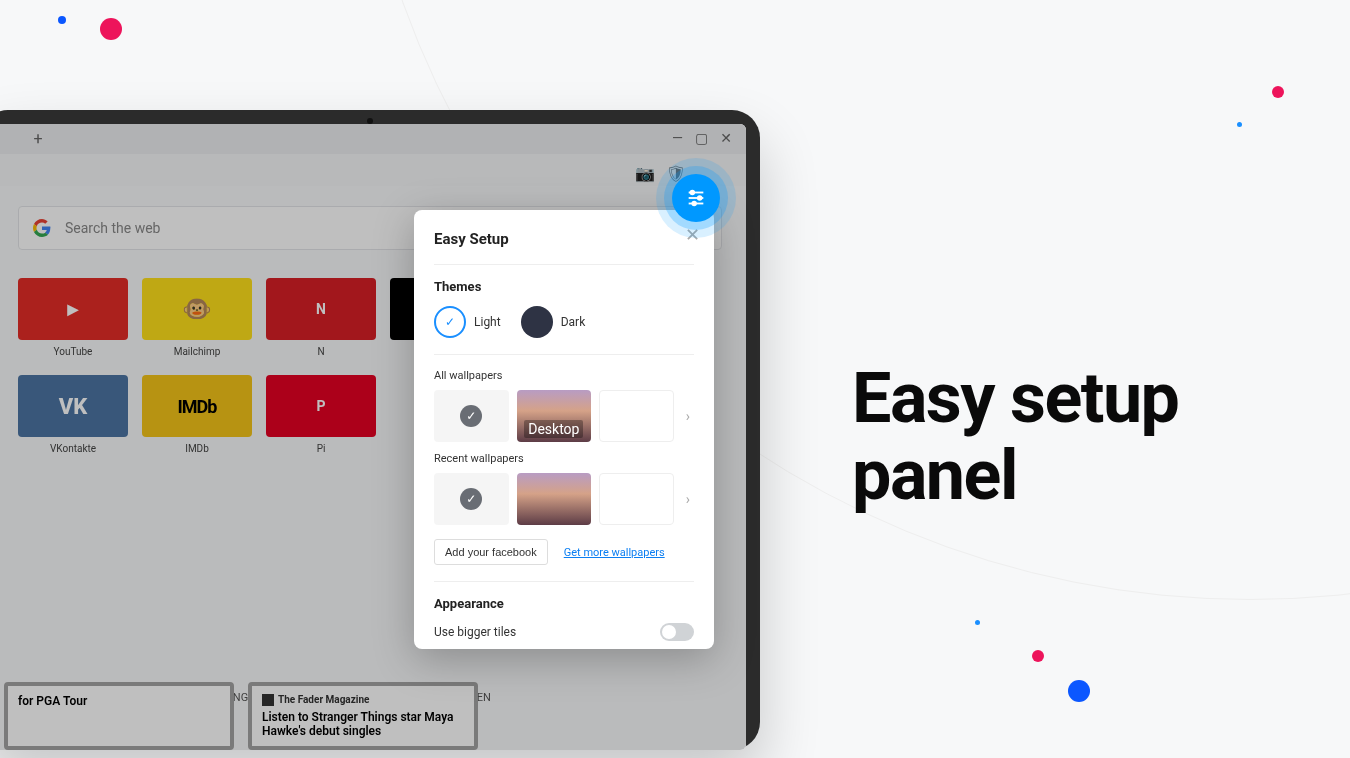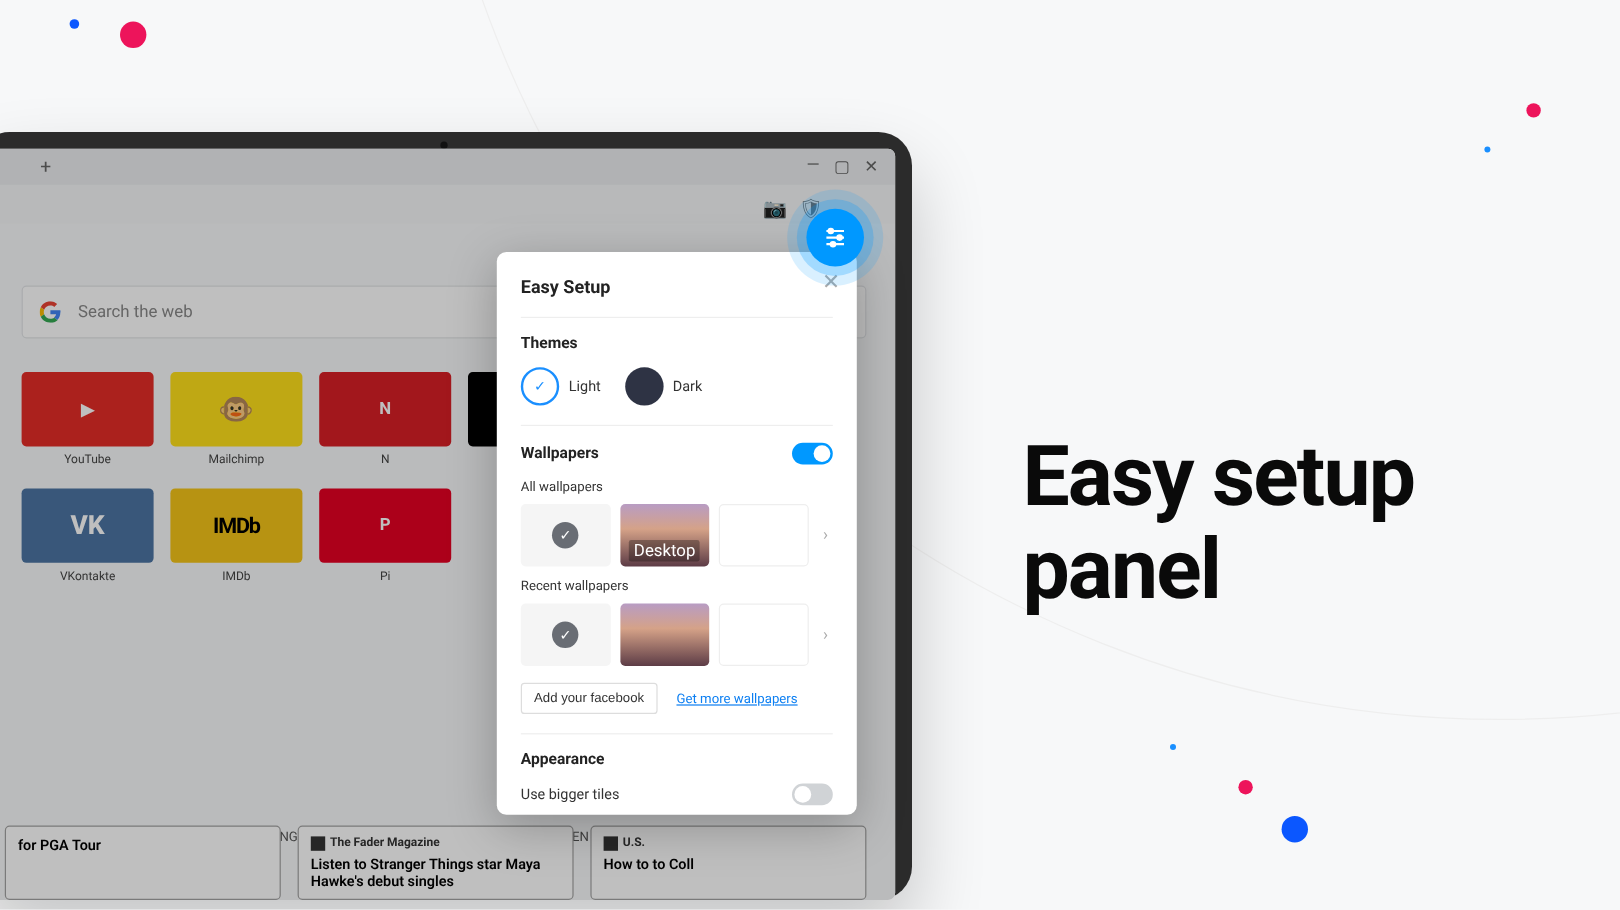--- a/index.html
+++ b/index.html
@@ -95,39 +95,38 @@
   background: #fff;
   border: 1px solid #e3e5e8;
   border-radius: 4px;
   height: 44px;
   display: flex;
   align-items: center;
   padding: 0 14px;
   gap: 14px;
   color: #888;
   font-size: 14px;
-  margin-top: 32px;
 }
 .g-icon { width: 18px; height: 18px; }
 .tiles { display: grid; grid-template-columns: repeat(6, 110px); gap: 14px; margin-top: 28px; }
 .tile-wrap { text-align: center; }
 .tile { width: 110px; height: 62px; border-radius: 4px; display:flex; align-items:center; justify-content:center; color:#fff; font-weight:700; font-size:14px; }
 .tile-label { font-size: 10px; color: #444; margin-top: 6px; }
 .t-yt { background: #e52d27; }
 .t-mc { background: #ffe01b; color:#1a1a1a; font-size:24px;}
 .t-fb { background: #3b5998; font-size: 17px;}
 .t-nf { background: #d81f26; }
 .t-am { background: #000; font-size:16px;}
 .t-vk { background: #4c75a3; font-size:22px; font-weight:800;}
 .t-im { background: #f5c518; color:#000; font-size:18px; letter-spacing:-1px;}
 .t-pi { background: #e60023; }
 
 .news-nav { position:absolute; bottom: 46px; left: 0; display:flex; gap:18px; font-size:11px; color:#555; text-transform:uppercase; padding: 0 10px;}
 .news-cards { position:absolute; bottom: 0; left:0; display:flex; gap:14px; padding: 0 10px;}
-.news-card { width: 230px; background:#fff; border:1px solid #a3a3a3; border-radius:4px; padding:8px 10px; font-size:12px; }
+.news-card { width: 230px; background:#fff; border:4px solid #a3a3a3; border-radius:4px; padding:8px 10px; font-size:12px; }
 .news-source { font-size:10px; font-weight:700; color:#333; margin-bottom:4px; display:flex; align-items:flex-start; gap:4px;}
 .news-source .fav { width:12px; height:12px; background:#333; display:inline-block; }
 
 
 .panel {
   position: absolute;
   top: 210px;
   left: 414px;
   width: 300px;
   background: #fff;
@@ -264,25 +263,20 @@
           <span>SCIEN</span>
         </div>
       <div class="news-cards" id="news-cards">
           <div class="news-card">
             <div style="font-weight: 600;">for PGA Tour</div>
           </div>
           <div class="news-card">
             <div class="news-source"><span class="fav"></span>The Fader Magazine</div>
             <div style="font-weight: 600;">Listen to Stranger Things star Maya Hawke's debut singles</div>
           </div>
-          <div class="news-card">
-            <div class="news-source"><span class="fav"></span>U.S.</div>
-            <div style="font-weight: 600;">How to
-to Coll</div>
-          </div>
         </div>
     </div>
     <div class="dim"></div>
   </div>
 </div>
 
 <div class="settings-button">
   <div class="ring1"></div>
   <div class="ring2"></div>
   <div class="core">
@@ -306,24 +300,20 @@
     <div class="theme-opt">
       <span class="theme-swatch theme-light-sw">✓</span>
       <span>Light</span>
     </div>
     <div class="theme-opt">
       <span class="theme-swatch theme-dark-sw"></span>
       <span>Dark</span>
     </div>
   </div>
   <hr>
-  <div class="section-title">
-    <span>Wallpapers</span>
-    <span class="toggle"></span>
-  </div>
   <div class="small-label">All wallpapers</div>
   <div class="wall-row">
     <div class="wall-thumb wall-none">
         <span class="wall-check">✓</span>
       </div>
     <div class="wall-thumb wall-desktop">
         <span>Desktop</span>
       </div>
     <div class="wall-thumb wall-light"></div>
     <span class="more-arrow">›</span>

